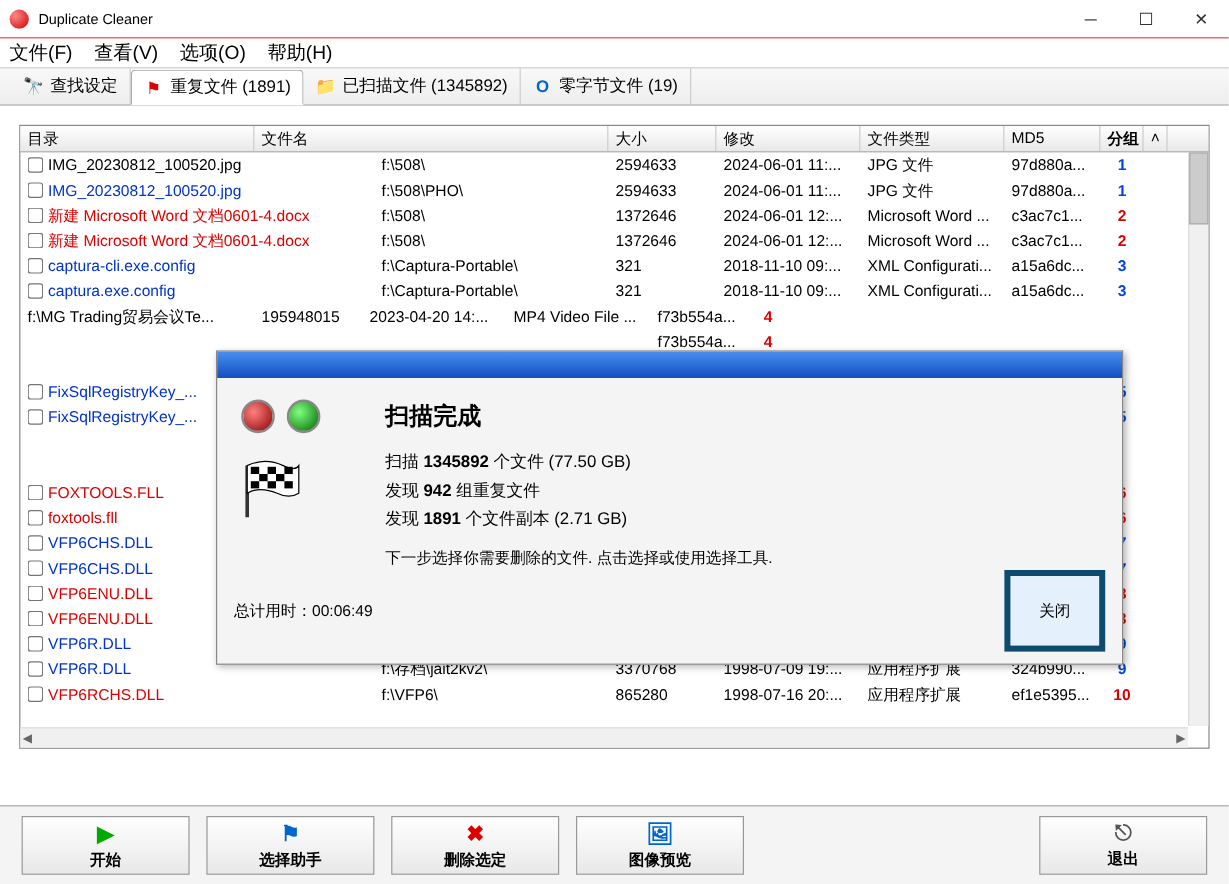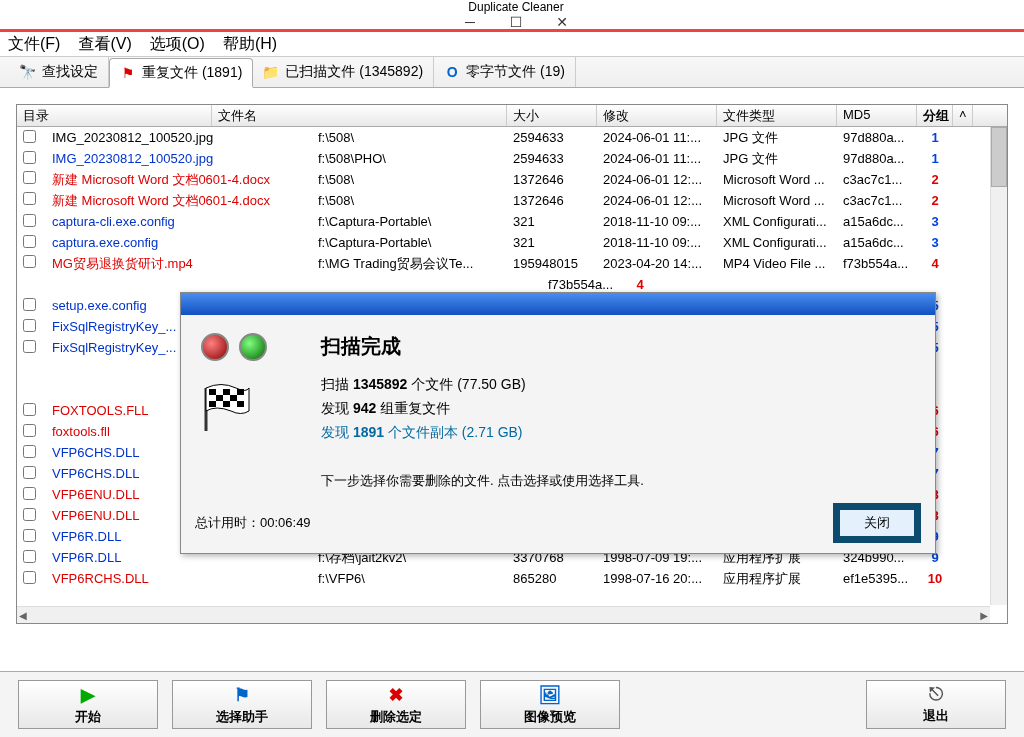--- a/index.html
+++ b/index.html
@@ -1,39 +1,39 @@
 <!DOCTYPE html>
 <html><head>
 <meta charset="utf-8">
 <style>
 * { box-sizing: border-box; margin: 0; padding: 0; font-family: "Microsoft YaHei", "Segoe UI", sans-serif; }
 body { background: #fff; width: 1024px; height: 737px; overflow: hidden; position: relative; }
 
-.titlebar { height: 32px; display: flex; align-items: center; padding: 0 0 0 8px; border-bottom: 3px solid #ef4444; flex-direction: column; }
+.titlebar { height: 32px; display: flex; align-items: center; padding: 0 0 0 8px; border-bottom: 1px solid #ef4444; }
 .titlebar .app-icon { width: 16px; height: 16px; background: radial-gradient(circle at 30% 30%, #f88, #c00); border-radius: 50%; margin-right: 8px; }
 .titlebar .title { font-size: 12px; flex: 1; }
 .winbtns { display: flex; height: 100%; }
 .winbtn { width: 46px; display: flex; align-items: center; justify-content: center; font-size: 14px; color: #333; }
 
 .menubar { height: 24px; display: flex; align-items: center; padding: 0 8px; gap: 18px; font-size: 16px; }
 .menubar span { cursor: default; }
 
 .tabs { display: flex; height: 32px; border-top: 1px solid #ccc; border-bottom: 1px solid #aaa; background: linear-gradient(#f8f8f8, #eee); font-size: 14px; align-items: stretch; padding-left: 10px; }
 .tab { display: flex; align-items: center; padding: 0 10px; border-right: 1px solid #ccc; gap: 6px; cursor: default; }
 .tab.active { background: #fff; border: 1px solid #aaa; border-bottom: 2px solid #fff; position: relative; top: 1px; border-radius: 4px 4px 0 0; }
 .tab .ico { width: 16px; height: 16px; display: inline-flex; align-items: center; justify-content: center; }
 
 .content { padding: 16px; }
 .table-wrap { border: 1px solid #888; background: #fff; position: relative; height: 520px; }
 .thead { display: flex; background: linear-gradient(#fff, #e8e8e8); border-bottom: 1px solid #aaa; font-size: 13px; height: 22px; }
 .th { padding: 2px 6px; border-right: 1px solid #ccc; overflow: hidden; white-space: nowrap; }
 .tbody { overflow: hidden; }
 .tr { display: flex; font-size: 13px; height: 21px; align-items: center; }
 .td { padding: 1px 6px; overflow: hidden; white-space: nowrap; text-overflow: ellipsis; }
-.td.chk { display: flex; align-items: flex-start; gap: 16px; }
+.td.chk { display: flex; align-items: center; gap: 4px; }
 .td.chk input { margin: 0; }
 .c0 { width: 295px; }
 .c1 { width: 195px; }
 .c2 { width: 90px; }
 .c3 { width: 120px; }
 .c4 { width: 120px; }
 .c5 { width: 80px; }
 .c6 { width: 36px; text-align: center; font-weight: bold; }
 .cs { width: 20px; }
 
@@ -52,24 +52,24 @@
 .dialog-title { height: 22px; background: linear-gradient(#4a8ef0, #1050c0); }
 .dialog-body { padding: 12px 20px; position: relative; height: calc(100% - 22px); }
 .lights { display: flex; gap: 10px; position: absolute; left: 20px; top: 18px; }
 .light { width: 28px; height: 28px; border-radius: 50%; border: 2px solid #888; }
 .light.red { background: radial-gradient(circle at 35% 35%, #ff8080, #880000); }
 .light.green { background: radial-gradient(circle at 35% 35%, #80ff80, #006600); }
 .flag-ico { position: absolute; left: 20px; top: 68px; width: 50px; height: 50px; }
 .dialog-text { margin-left: 120px; padding-top: 6px; font-size: 14px; }
 .dh { font-size: 20px; font-weight: bold; margin-bottom: 16px; }
 .dline { margin: 6px 0; }
-.dlink { color: #0369a1; }
-.dhint { margin-top: 30px; font-size: 13px; }
+.dlink { color: #000000; }
+.dhint { margin-top: 14px; font-size: 13px; }
 .dialog-footer { position: absolute; bottom: 10px; left: 14px; right: 14px; display: flex; justify-content: space-between; align-items: center; font-size: 13px; }
-.btn-close { padding: 4px 24px; border: 7px solid #0c4a6e; background: #e4f0fb; font-size: 13px; cursor: default; }
+.btn-close { padding: 20px 24px; border: 5px solid #0c4a6e; background: #e4f0fb; font-size: 13px; cursor: default; }
 
 .bottombar { position: absolute; bottom: 0; left: 0; right: 0; height: 66px; border-top: 1px solid #aaa; display: flex; padding: 8px 18px; gap: 14px; background: #f4f4f4; }
 .bbtn { width: 140px; border: 1px solid #999; background: linear-gradient(#fff, #e8e8e8); display: flex; flex-direction: column; align-items: center; justify-content: center; font-size: 13px; font-weight: bold; gap: 2px; cursor: default; }
 .bbtn .bico { font-size: 18px; }
 .bspacer { flex: 1; }
 
 svg { display: block; }
 </style>
 </head>
 <body>
@@ -189,44 +189,36 @@
             <span>captura.exe.config</span>
           </div>
           <div class="td c1">f:\Captura-Portable\</div>
           <div class="td c2">321</div>
           <div class="td c3">2018-11-10 09:...</div>
           <div class="td c4">XML Configurati...</div>
           <div class="td c5">a15a6dc...</div>
           <div class="td c6 gblue">3</div>
         </div>
         <div class="tr">
-          <div class="td c0 chk red">
-            <input type="checkbox" style="">
-            <span>MG贸易退换货研讨.mp4</span>
-          </div>
           <div class="td c1">f:\MG Trading贸易会议Te...</div>
           <div class="td c2">195948015</div>
           <div class="td c3">2023-04-20 14:...</div>
           <div class="td c4">MP4 Video File ...</div>
           <div class="td c5">f73b554a...</div>
           <div class="td c6 gred">4</div>
         </div>
         <div class="tr">
           <div class="td c1"></div>
           <div class="td c2"></div>
           <div class="td c3"></div>
           <div class="td c4"></div>
           <div class="td c5">f73b554a...</div>
           <div class="td c6 gred">4</div>
         </div>
         <div class="tr">
-          <div class="td c0 chk blue">
-            <input type="checkbox" style="">
-            <span>setup.exe.config</span>
-          </div>
           <div class="td c1"></div>
           <div class="td c2"></div>
           <div class="td c3"></div>
           <div class="td c4"></div>
           <div class="td c5">92c105f3...</div>
           <div class="td c6 gblue">5</div>
         </div>
         <div class="tr">
           <div class="td c0 chk blue">
             <input type="checkbox" style="">

